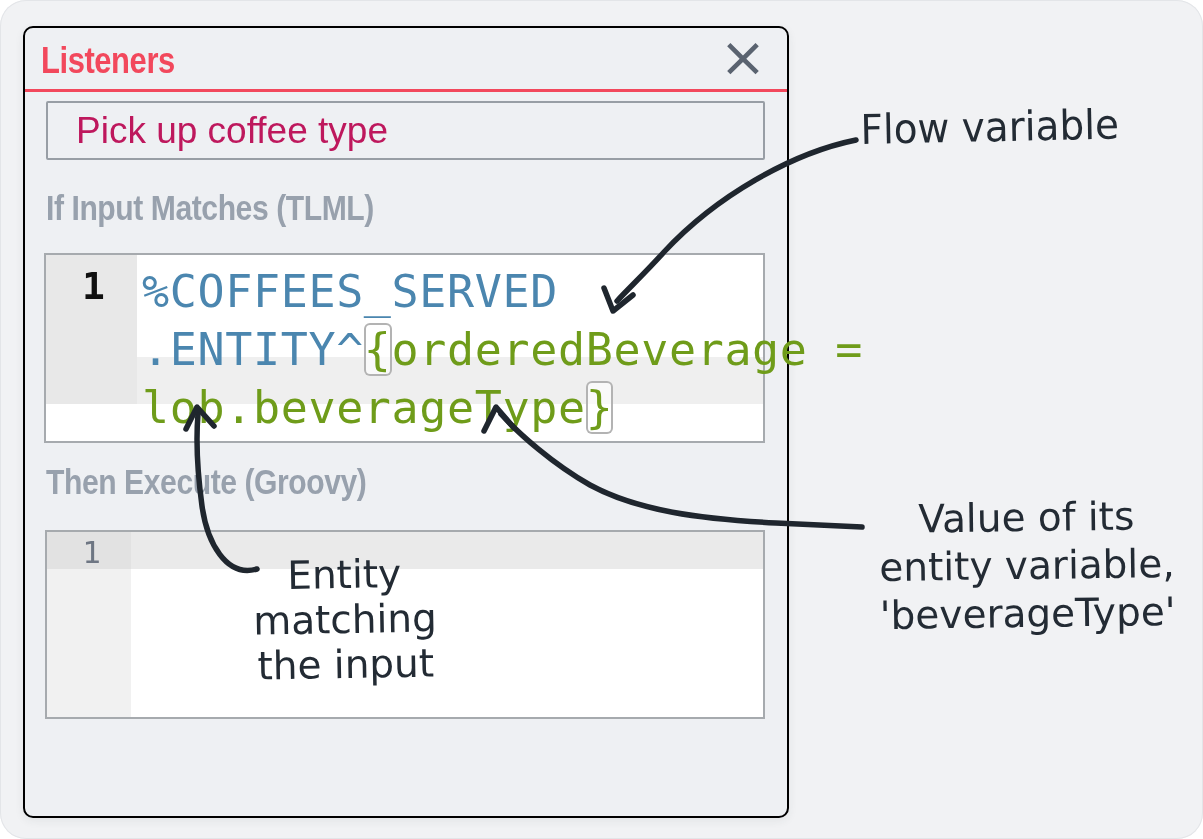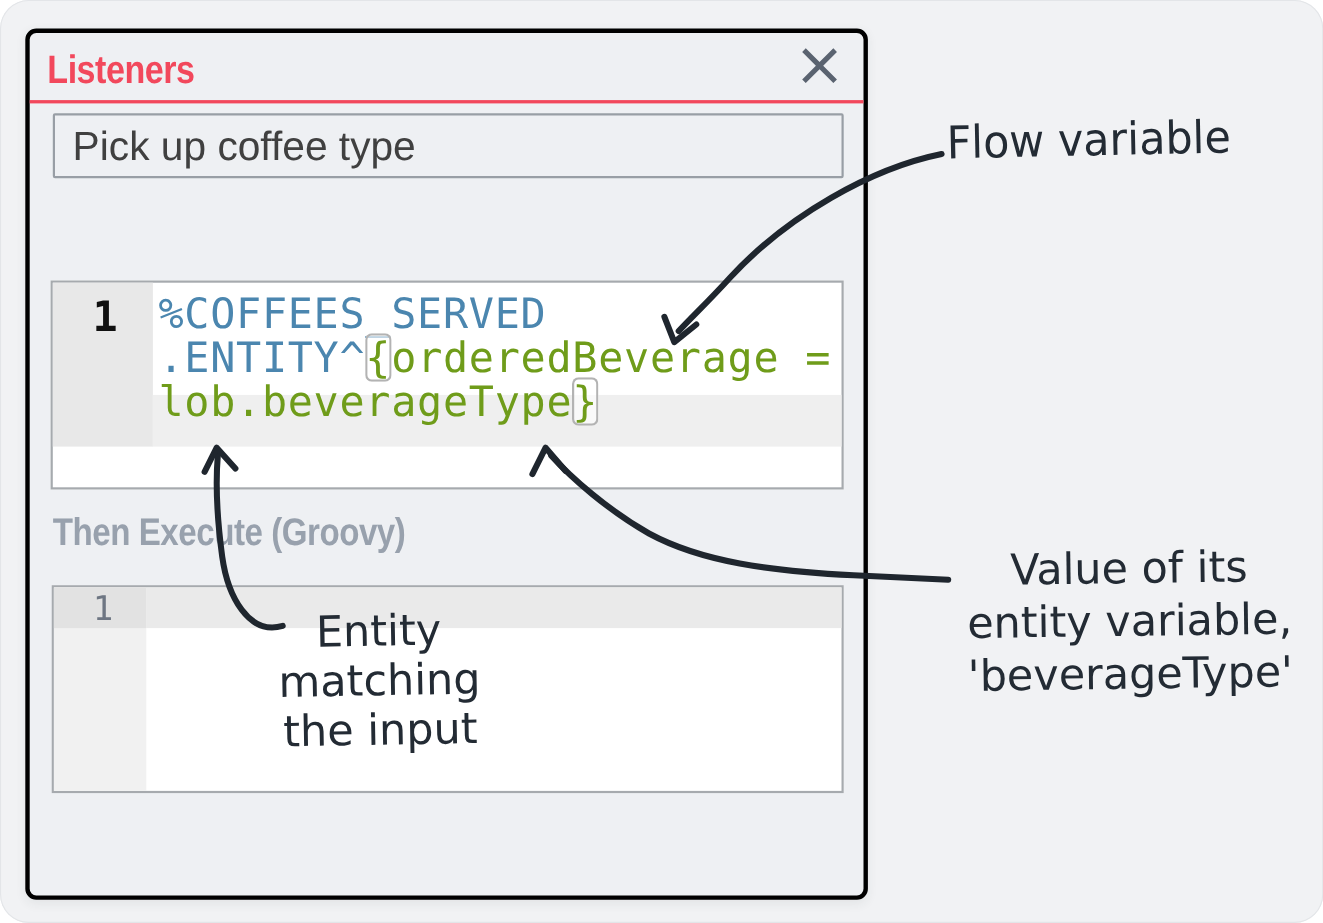--- a/index.html
+++ b/index.html
@@ -3,50 +3,50 @@
 <meta charset="utf-8">
 <style>
   html,body{margin:0;padding:0;background:#ffffff;}
   body{width:1203px;height:839px;position:relative;font-family:"Liberation Sans",sans-serif;}
   #canvas{position:absolute;left:0;top:0;width:1203px;height:839px;background:#f1f2f4;
           border-radius:26px;overflow:hidden;box-shadow:inset 0 0 0 1px #e3e5e8;}
   .cond{display:inline-block;transform:scaleX(0.86);transform-origin:0 50%;white-space:nowrap;}
 
   
   #dialog{position:absolute;left:23px;top:26px;width:766px;height:792px;box-sizing:border-box;
-          background:#eef0f3;border:4px solid #000000;border-radius:10px;
+          background:#eef0f3;border:2px solid #000000;border-radius:10px;
           box-shadow:0 3px 10px rgba(40,50,60,.07);}
   .dlg-title{position:absolute;left:16px;top:12px;font-size:36px;font-weight:600;
              letter-spacing:-.5px;color:#f2485c;}
   .close-btn{position:absolute;left:694px;top:0px;width:48px;height:58px;cursor:pointer;
              display:flex;align-items:center;justify-content:center;}
   .close-glyph{font-family:"DejaVu Sans",sans-serif;font-size:56px;line-height:1;color:#5a6370;}
   .title-divider{position:absolute;left:0;right:0;top:61px;height:3px;background:#f2485c;}
 
   .name-input{position:absolute;left:21px;top:73px;width:719px;height:59px;box-sizing:border-box;
               background:transparent;border:2px solid #989ea5;border-radius:2px;
-              font-family:"Liberation Sans",sans-serif;font-size:37px;color:#404040;
-              padding:0 0 0 16px;outline:none;}
+              font-family:"Liberation Sans",sans-serif;font-size:37px;color:#be185d;
+              padding:0 0 0 28px;outline:none;}
 
   .section-label{position:absolute;left:21px;font-size:35px;font-weight:bold;
                  letter-spacing:-.5px;color:#98a1ad;}
   #label-tlml{top:160px;}
   #label-groovy{top:434px;}
 
   
   .editor{position:absolute;box-sizing:border-box;background:#ffffff;border:2px solid #a6aaae;}
   #editor-tlml{left:19px;top:225px;width:721px;height:190px;}
   #editor-groovy{left:20px;top:502px;width:720px;height:189px;}
   .mono{font-family:"DejaVu Sans Mono","Liberation Mono",monospace;}
 
   #editor-tlml .gutter{position:absolute;left:0;top:0;width:91px;height:149px;background:#e8e8e8;}
   #editor-tlml .active-line{position:absolute;left:91px;top:102px;right:0;height:47px;background:#efefef;}
   #editor-tlml .line-no{position:absolute;left:0;top:8px;width:59px;text-align:right;
         font-size:38px;font-weight:bold;line-height:47px;color:#101010;}
-  #editor-tlml .code{position:absolute;left:96px;top:8px;font-size:38px;line-height:40px;
+  #editor-tlml .code{position:absolute;left:96px;top:8px;font-size:45px;line-height:58px;
         letter-spacing:.64px;white-space:pre;}
   .tok-keyword{color:#4b86af;}
   .tok-entity{color:#6f9c1a;}
   .tok-bracket{color:#6f9c1a;border-radius:6px;background:rgba(255,255,255,.6);
         box-shadow:inset 0 0 0 2px #b3b3b3;}
 
   #editor-groovy .gutter{position:absolute;left:0;top:0;width:84px;height:100%;background:#f1f1f1;}
   #editor-groovy .active-line{position:absolute;left:84px;top:0;right:0;height:37px;background:#eaeaea;}
   #editor-groovy .gutter-active{position:absolute;left:0;top:0;width:84px;height:37px;background:#e2e2e2;}
   #editor-groovy .line-no{position:absolute;left:0;top:3px;width:54px;text-align:right;
@@ -84,20 +84,23 @@
     </div>
 
     <div class="close-btn">
       <span class="close-glyph">×</span>
     </div>
 
     <div class="title-divider"></div>
 
     <input class="name-input" type="text" readonly="" value="Pick up coffee type" style="">
 
+    <div class="section-label" id="label-tlml">
+      <span class="cond">If Input Matches (TLML)</span>
+    </div>
 
     <div class="editor" id="editor-tlml">
       <div class="gutter"></div>
       <div class="active-line"></div>
       <div class="line-no mono">1</div>
       <div class="code mono"><span class="tok-keyword">%COFFEES_SERVED</span>
 <span class="tok-keyword">.ENTITY^</span><span class="tok-bracket">{</span><span class="tok-entity">orderedBeverage =</span>
 <span class="tok-entity">lob.beverageType</span><span class="tok-bracket">}</span></div>
     </div>
 

